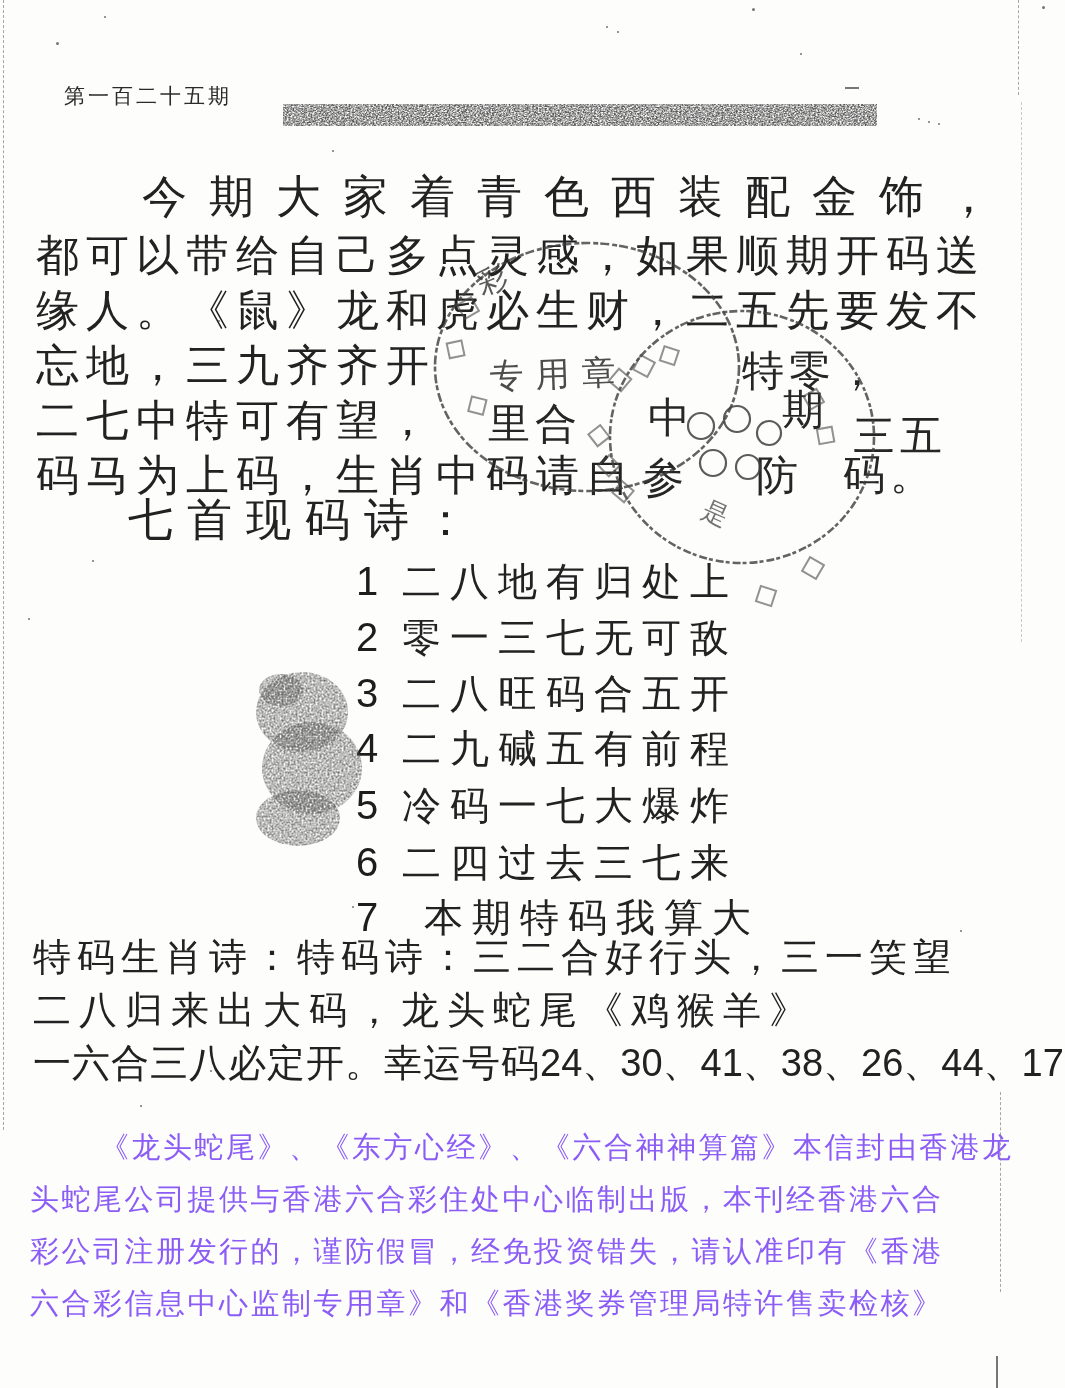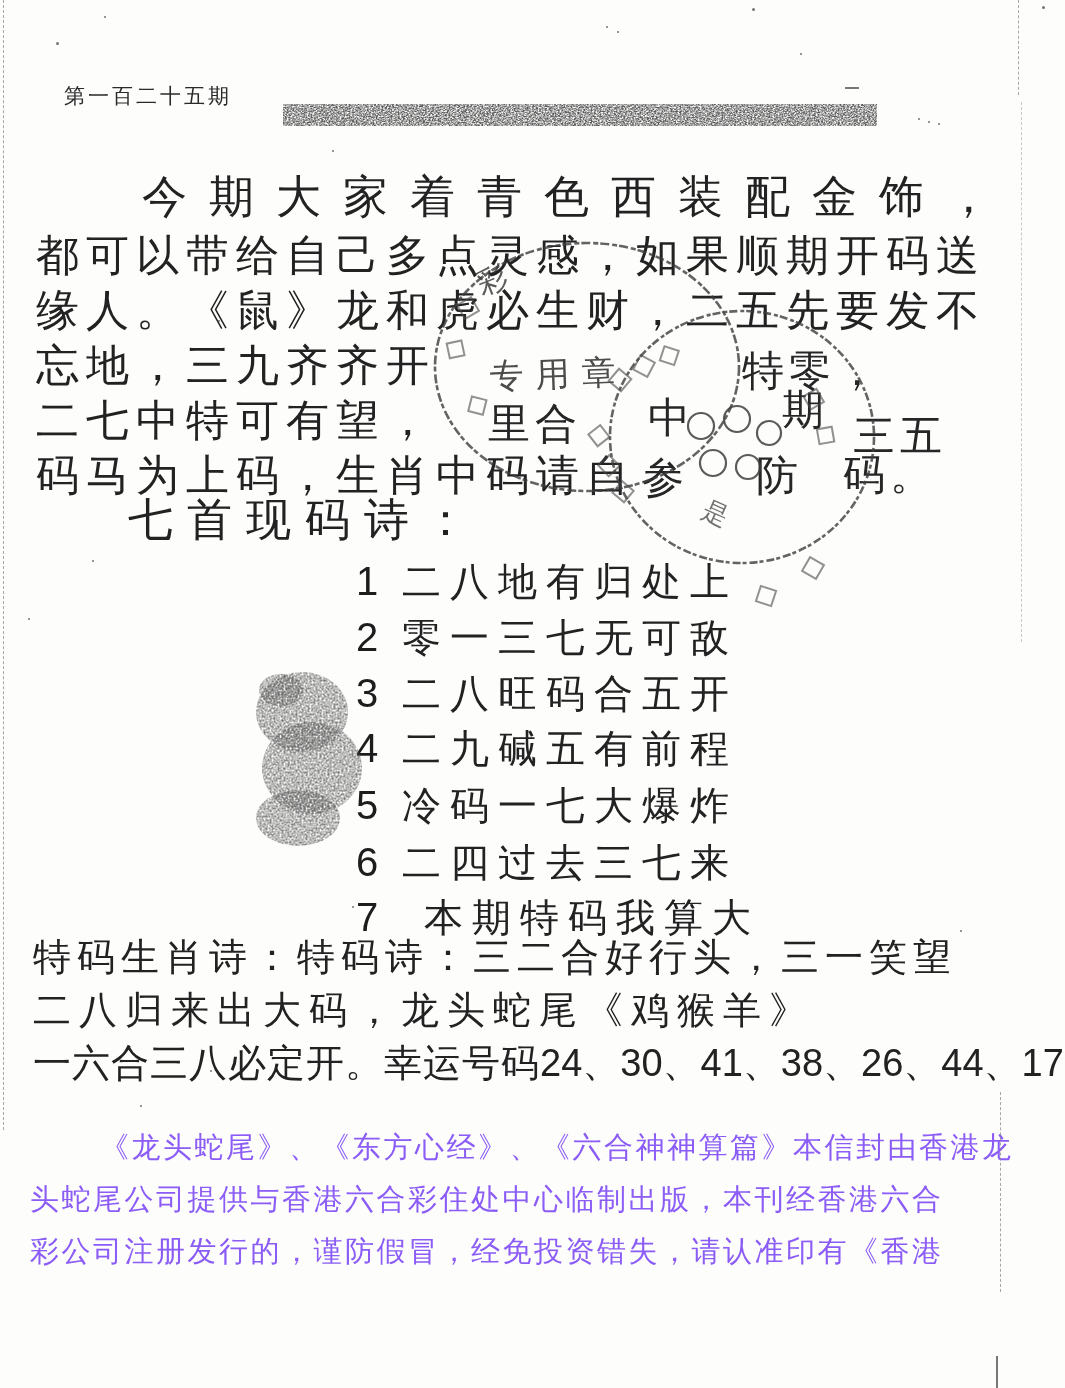--- a/index.html
+++ b/index.html
@@ -60,20 +60,21 @@
   <div class="poem-row" style="top:836px;"><span class="poem-num">6</span><span class="poem-text">二四过去三七来</span></div>
   <div class="poem-row" style="top:891px;"><span class="poem-num" style="width:68px;">7</span><span class="poem-text">本期特码我算大</span></div>
 
   <div class="abs z" style="left:33px;top:932px;">特码生肖诗：特码诗：三二合好行头，三一笑望</div>
   <div class="abs z z2" style="left:33px;top:985px;">二八归来出大码，龙头蛇尾《鸡猴羊》</div>
   <div class="abs z z3" style="left:33px;top:1038px;"><span>一六合三八必定开。幸运号码</span><span class="nums">24、30、41、38、26、44、17</span></div>
 
   <div class="abs f" style="left:100px;top:1128px;">《龙头蛇尾》、《东方心经》、《六合神神算篇》本信封由香港龙</div>
   <div class="abs f" style="left:30px;top:1180px;">头蛇尾公司提供与香港六合彩住处中心临制出版，本刊经香港六合</div>
   <div class="abs f" style="left:30px;top:1232px;">彩公司注册发行的，谨防假冒，经免投资错失，请认准印有《香港</div>
+  <div class="abs f" style="left:30px;top:1284px;">六合彩信息中心监制专用章》和《香港奖券管理局特许售卖检核》</div>
 
   <svg width="1065" height="1388" style="position:absolute;left:0;top:0;pointer-events:none;">
     <defs>
       <filter id="smear" x="-10%" y="-10%" width="120%" height="120%">
         <feTurbulence type="fractalNoise" baseFrequency="0.55 0.8" numOctaves="3" result="n"></feTurbulence>
         <feColorMatrix in="n" type="matrix" values="0 0 0 0 0.10  0 0 0 0 0.10  0 0 0 0 0.10  0 0 0 2.2 -0.55"></feColorMatrix>
         <feComposite operator="in" in2="SourceGraphic"></feComposite>
       </filter>
       <filter id="blobnoise" x="-10%" y="-10%" width="120%" height="120%">
         <feTurbulence type="fractalNoise" baseFrequency="0.5" numOctaves="3" result="n"></feTurbulence>

